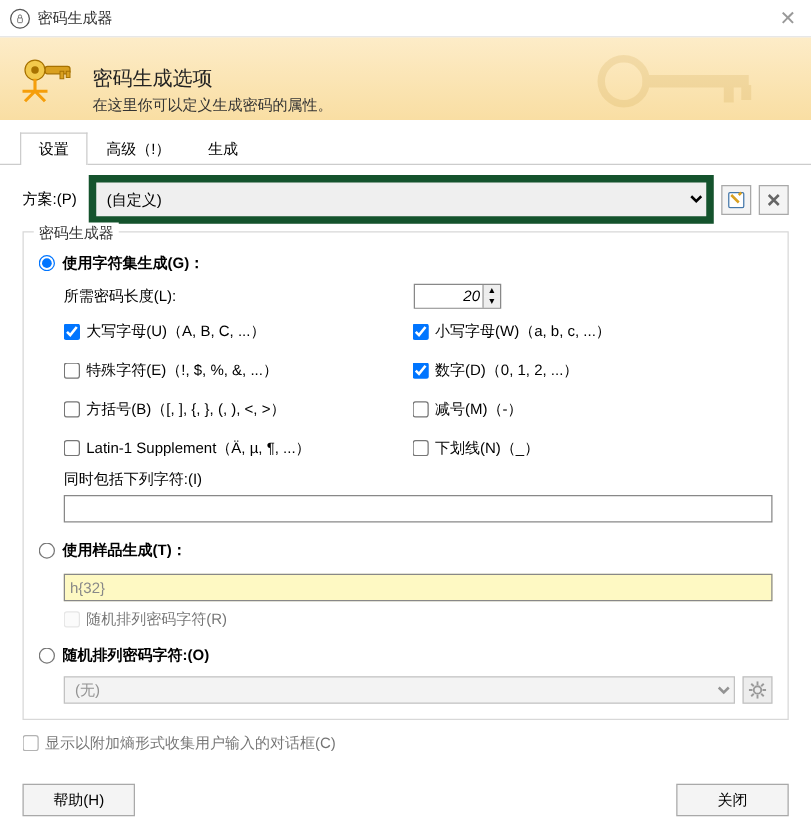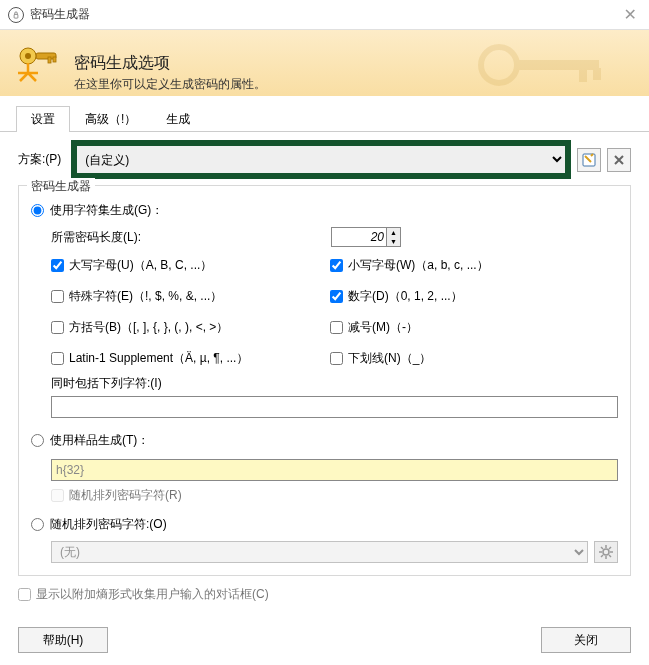--- a/index.html
+++ b/index.html
@@ -28,21 +28,21 @@
 
 .profile-line { display: flex; align-items: center; gap: 6px; margin-bottom: 6px; }
 select.profile { flex: 1; height: 39px; border: 6px solid #14532d; background: #efefef; padding: 0 4px; }
 .icon-btn { width: 24px; height: 24px; border: 1px solid #a9a9a9; background: #f4f4f4; display: flex; align-items: center; justify-content: center; cursor: default; }
 
 .groupbox { border: 1px solid #d8d8d8; padding: 10px 12px 12px 12px; margin-top: 4px; position: relative; }
 .groupbox > legend { position: absolute; top: -8px; left: 8px; background: #fff; padding: 0 4px; color: #333; }
 
 .radio-row { display: flex; align-items: center; gap: 6px; margin: 6px 0 8px 0; }
 .radio-row input[type=radio] { width: 13px; height: 13px; }
-.radio-row .rl { font-weight: normal; }
+.radio-row .rl { font-weight: bold; }
 
 .sub-indent { margin-left: 20px; }
 .inline-flex { display: flex; align-items: center; }
 .len-label { width: 280px; }
 .spinner { width: 70px; height: 20px; border: 1px solid #888; display: flex; }
 .spinner input { border: none; width: 54px; text-align: right; padding-right: 2px; outline: none; font-style: italic; }
 .spinner .arrows { width: 15px; display: flex; flex-direction: column; border-left: 1px solid #888; }
 .spinner .arrow { flex: 1; display: flex; align-items: center; justify-content: center; font-size: 7px; background: #eee; cursor: default; }
 
 .check-grid { display: grid; grid-template-columns: 265px 1fr; row-gap: 7px; column-gap: 2px; margin: 10px 0 6px 0; gap: 14px; }

